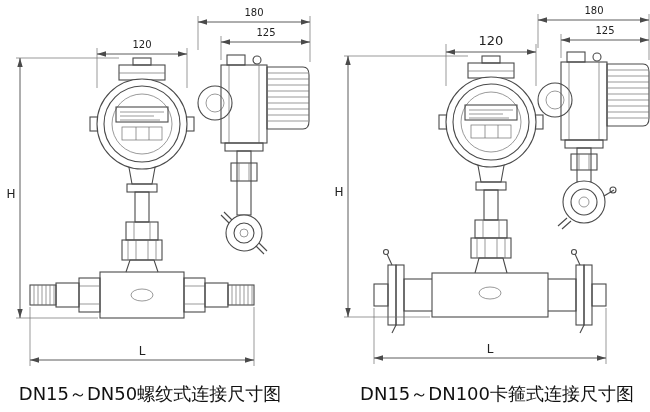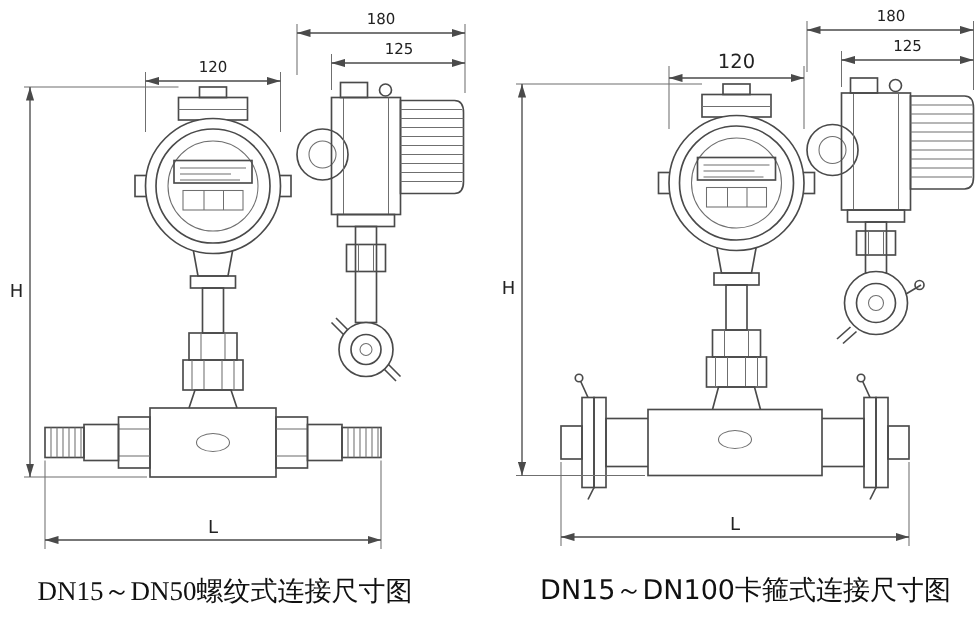--- a/index.html
+++ b/index.html
@@ -245,16 +245,16 @@
 
       <line class="ext" x1="374" y1="308" x2="374" y2="364"></line>
       <line class="ext" x1="606" y1="308" x2="606" y2="364"></line>
       <line class="dim-line" x1="374" y1="358" x2="606" y2="358" marker-start="url(#dimArrow)" marker-end="url(#dimArrow)"></line>
       <text class="dim dim-md" x="490" y="353">L</text>
     </g>
   </g>
 </svg>
 
 
-<div class="caption" style="left:0px;width:300px;font-family:Liberation Serif, serif;">DN15～DN50螺纹式连接尺寸图</div>
+<div class="caption" style="left:0px;width:300px;">DN15～DN50螺纹式连接尺寸图</div>
 <div class="caption" style="left:332px;width:302px;text-align:right;">DN15～DN100卡箍式连接尺寸图</div>
 
 </div>
 
 </body></html>

